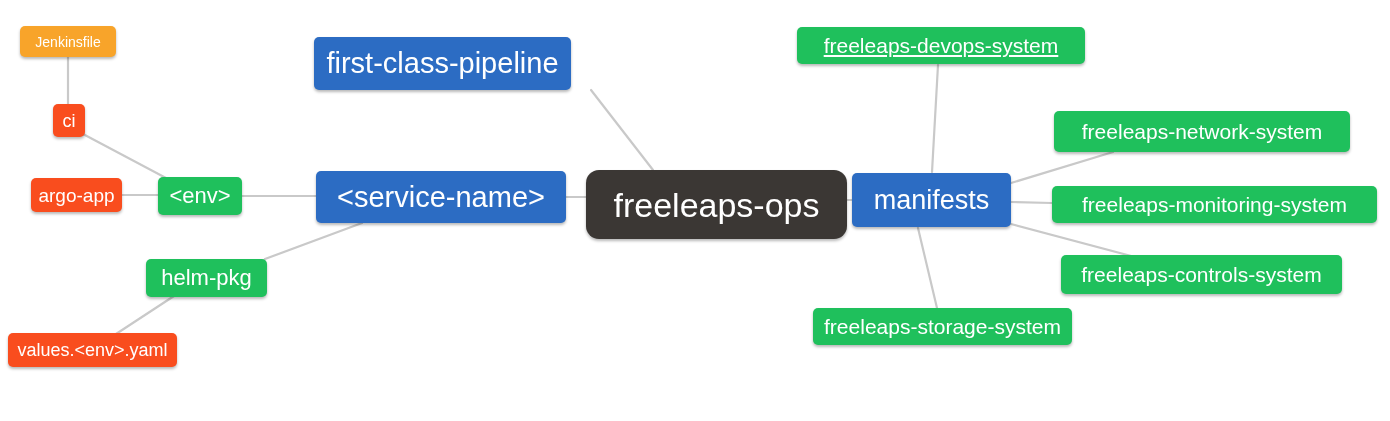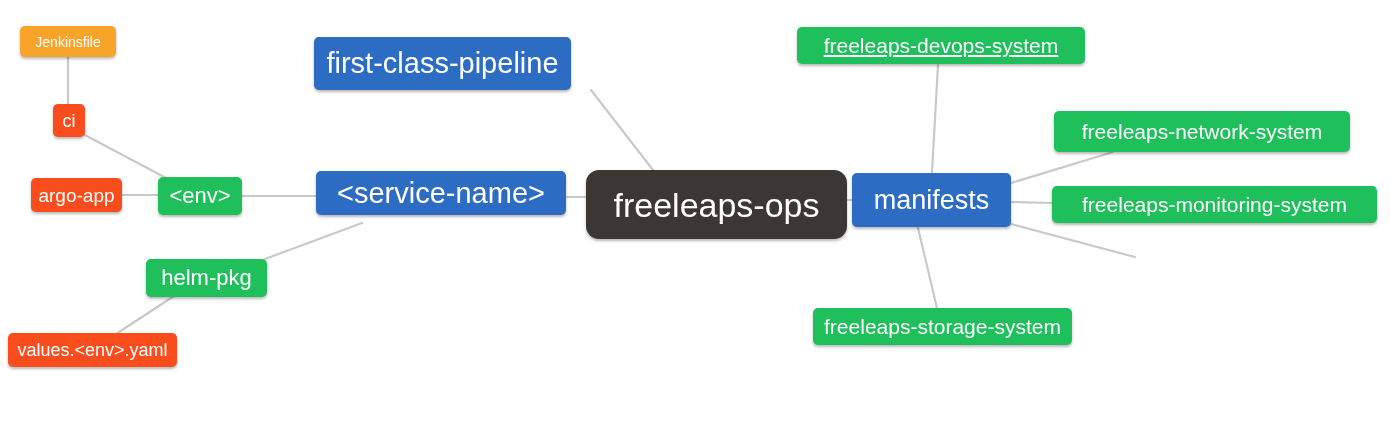--- a/index.html
+++ b/index.html
@@ -53,25 +53,26 @@
       <line x1="566" y1="197" x2="587" y2="197" stroke="#c9c9c9" stroke-width="2.2" stroke-linecap="round"></line>
       <line x1="846" y1="200" x2="853" y2="200" stroke="#c9c9c9" stroke-width="2.2" stroke-linecap="round"></line>
       <line x1="932" y1="172" x2="938" y2="65" stroke="#c9c9c9" stroke-width="2.2" stroke-linecap="round"></line>
       <line x1="1011" y1="183" x2="1113" y2="152" stroke="#c9c9c9" stroke-width="2.2" stroke-linecap="round"></line>
       <line x1="1011" y1="202" x2="1052" y2="203" stroke="#c9c9c9" stroke-width="2.2" stroke-linecap="round"></line>
       <line x1="1011" y1="224" x2="1135" y2="257" stroke="#c9c9c9" stroke-width="2.2" stroke-linecap="round"></line>
       <line x1="918" y1="228" x2="937" y2="308" stroke="#c9c9c9" stroke-width="2.2" stroke-linecap="round"></line>
     </svg>
 <div class="node" style="left: 586px; top: 170px; width: 261px; height: 69px; font-size: 34px; background: rgb(59, 55, 52); color: rgb(255, 255, 255); border-radius: 13px;">freeleaps-ops</div>
     <div class="node" style="left: 314px; top: 37px; width: 257px; height: 53px; font-size: 29px; background: rgb(44, 108, 195); color: rgb(255, 255, 255);">first-class-pipeline</div>
-    <div class="node" style="left: 316px; top: 171px; width: 250px; height: 44px; font-size: 29px; background: rgb(44, 108, 195); color: rgb(255, 255, 255);">&lt;service-name&gt;</div>
+    <div class="node" style="left: 316px; top: 171px; width: 250px; height: 52px; font-size: 29px; background: rgb(44, 108, 195); color: rgb(255, 255, 255);">&lt;service-name&gt;</div>
     <div class="node" style="left: 852px; top: 173px; width: 159px; height: 54px; font-size: 27px; background: rgb(44, 108, 195); color: rgb(255, 255, 255);">manifests</div>
     <div class="node" style="left: 20px; top: 26px; width: 96px; height: 31px; font-size: 14px; background: rgb(248, 164, 42); color: rgb(255, 255, 255);">Jenkinsfile</div>
     <div class="node" style="left: 53px; top: 104px; width: 32px; height: 33px; font-size: 18px; background: rgb(249, 77, 30); color: rgb(255, 255, 255);">ci</div>
     <div class="node" style="left: 31px; top: 178px; width: 91px; height: 34px; font-size: 19px; background: rgb(249, 77, 30); color: rgb(255, 255, 255);">argo-app</div>
     <div class="node" style="left: 158px; top: 177px; width: 84px; height: 38px; font-size: 22px; background: rgb(31, 192, 92); color: rgb(255, 255, 255);">&lt;env&gt;</div>
     <div class="node" style="left: 146px; top: 259px; width: 121px; height: 38px; font-size: 22px; background: rgb(31, 192, 92); color: rgb(255, 255, 255);">helm-pkg</div>
     <div class="node" style="left: 8px; top: 333px; width: 169px; height: 34px; font-size: 18px; background: rgb(249, 77, 30); color: rgb(255, 255, 255);">values.&lt;env&gt;.yaml</div>
     <div class="node" style="left: 797px; top: 27px; width: 288px; height: 37px; font-size: 21px; background: rgb(31, 192, 92); color: rgb(255, 255, 255); text-decoration: underline;">freeleaps-devops-system</div>
     <div class="node" style="left: 1054px; top: 111px; width: 296px; height: 41px; font-size: 21px; background: rgb(31, 192, 92); color: rgb(255, 255, 255);">freeleaps-network-system</div>
     <div class="node" style="left: 1052px; top: 186px; width: 325px; height: 37px; font-size: 21px; background: rgb(31, 192, 92); color: rgb(255, 255, 255);">freeleaps-monitoring-system</div>
+    <div class="node" style="left: 1061px; top: 255px; width: 281px; height: 39px; font-size: 21px; background: rgb(31, 192, 92); color: rgb(255, 255, 255);">freeleaps-controls-system</div>
     <div class="node" style="left: 813px; top: 308px; width: 259px; height: 37px; font-size: 21px; background: rgb(31, 192, 92); color: rgb(255, 255, 255);">freeleaps-storage-system</div>
   </div>
 
 </body></html>

